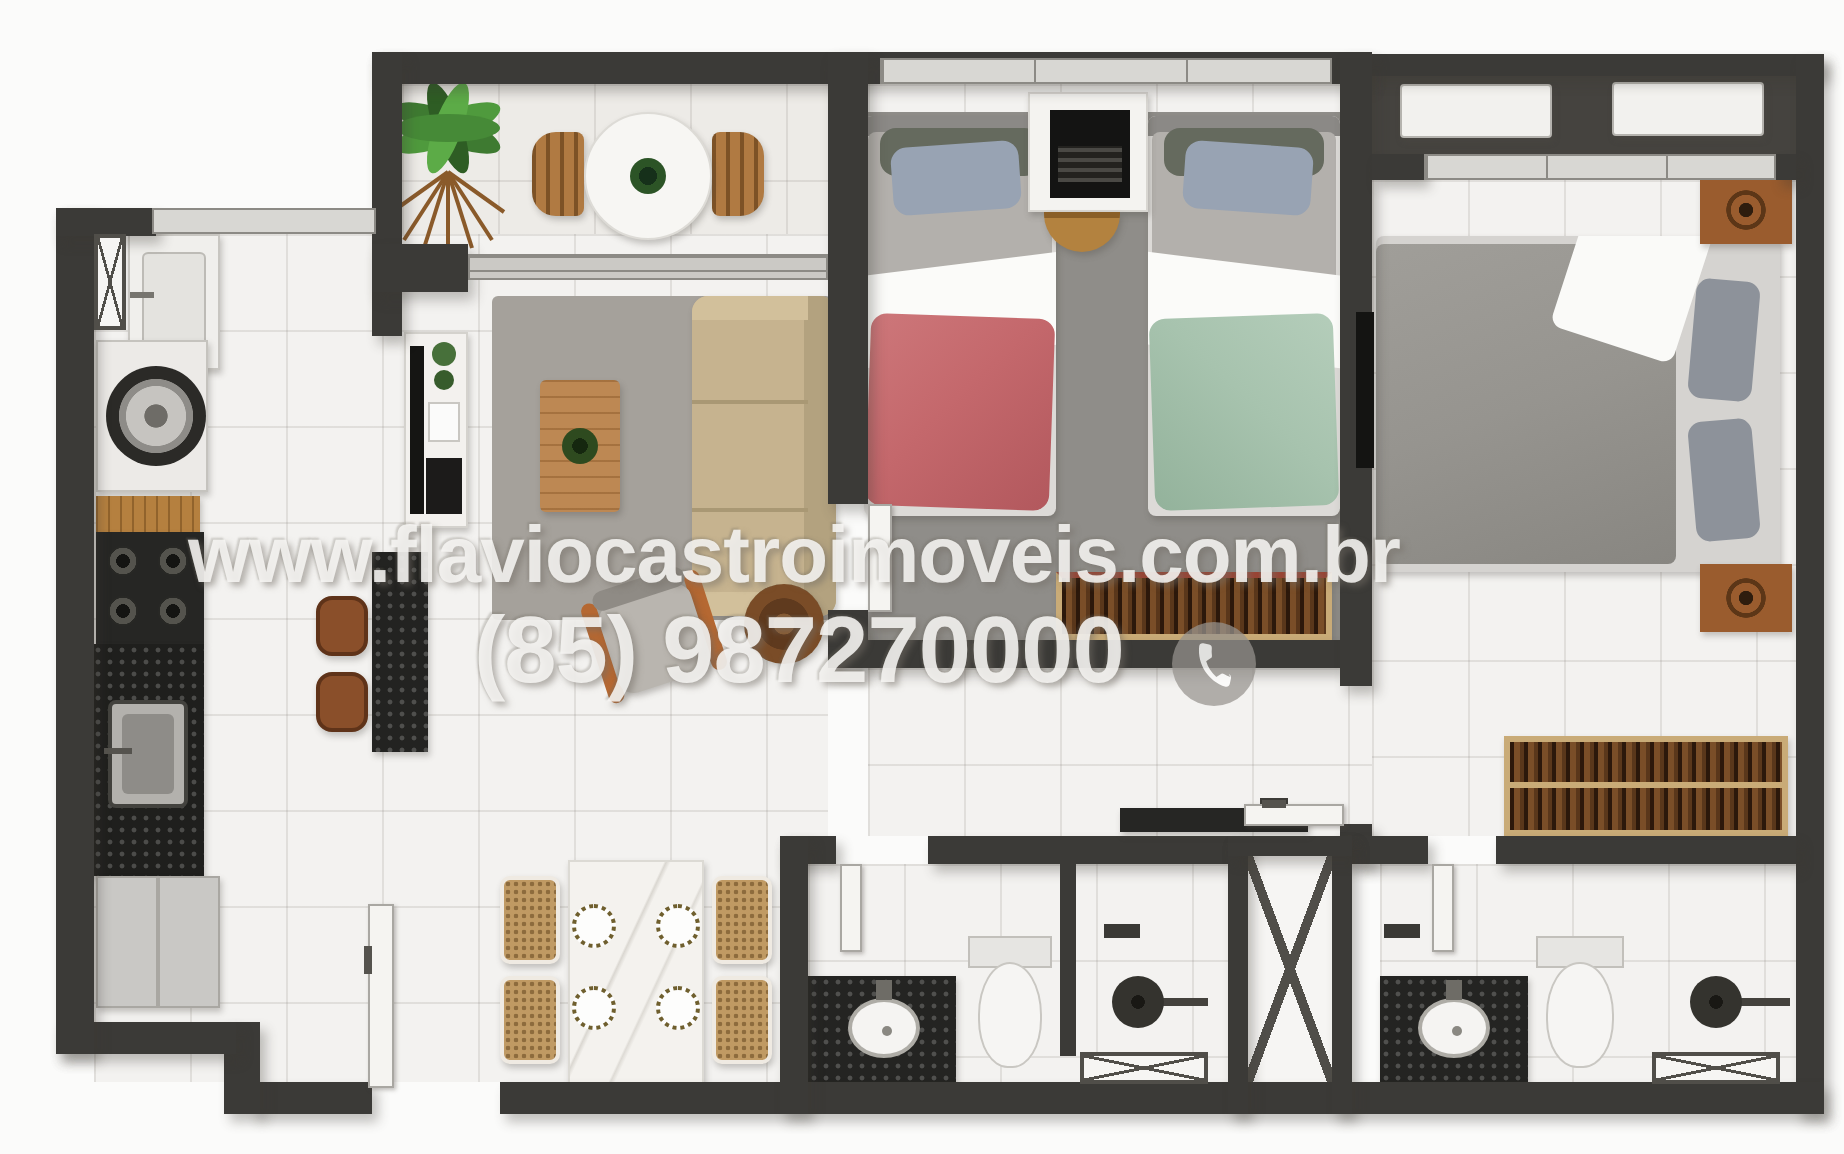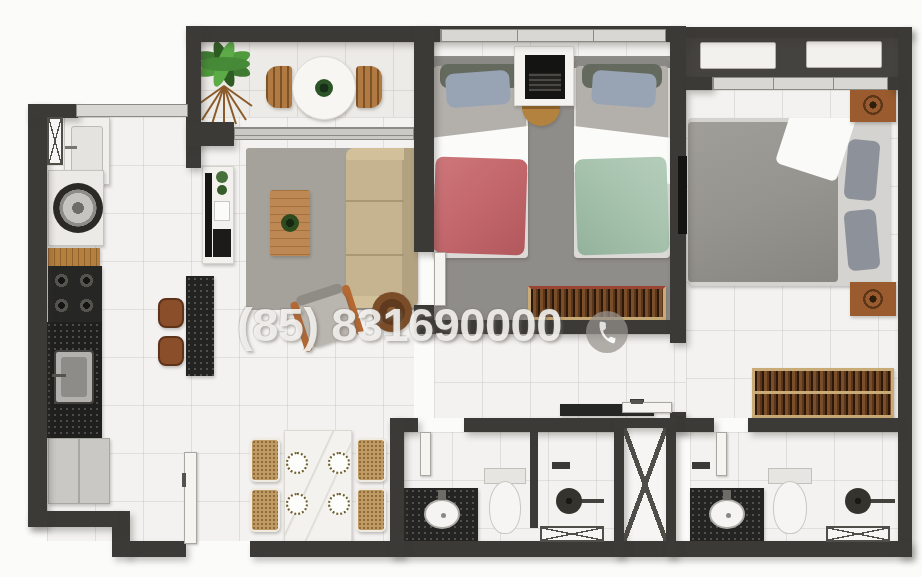--- a/index.html
+++ b/index.html
@@ -276,19 +276,20 @@
   </div>
   <div class="fur" style="left:768px;top:468px;width:44px;height:70px;background:transparent;box-shadow:none;">
     <div class="toilet-tank"></div>
     <div class="toilet-bowl"></div>
   </div>
   <div class="showerhead" style="left:845px;top:488px;"></div>
   <div class="abs" style="left:869px;top:499px;width:26px;height:4px;background:#44423d;z-index:29;"></div>
   <div class="doorleaf" style="left:716px;top:432px;width:9px;height:42px;"></div>
   <div class="doorleaf" style="left:420px;top:432px;width:9px;height:42px;"></div>
 
-  <div class="wm" style="left:237px;top:297px;font-size:47px;">(85) 831690000</div>
+  <div class="wm" style="left:94px;top:256px;font-size:40px;">www.flaviocastroimoveis.com.br</div>
+  <div class="wm" style="left:237px;top:297px;font-size:47px;">(85) 987270000</div>
   <svg class="abs" style="left:583px;top:308px;width:48px;height:48px;z-index:90;opacity:.85;" viewBox="0 0 48 48">
     <circle cx="24" cy="24" r="21" fill="rgba(150,147,142,0.85)"></circle>
     <path transform="rotate(12 24 24)" fill="#fdfdfc" d="M33.4 28.7c-1.2-.1-2.4-.4-3.5-.8-.6-.2-1.2-.1-1.6.4l-1.8 1.8c-2.8-1.5-5.1-3.8-6.6-6.6l1.8-1.9c.5-.4.6-1 .4-1.6-.4-1.1-.7-2.3-.8-3.5-.1-.9-.8-1.5-1.7-1.5h-3c-1 0-1.8.8-1.7 1.8.9 9 8.1 16.2 17.1 17.1 1 .1 1.8-.7 1.8-1.7v-3c0-.9-.6-1.6-1.5-1.7z"></path>
   </svg>
 
 </div>
 
 </body></html>

